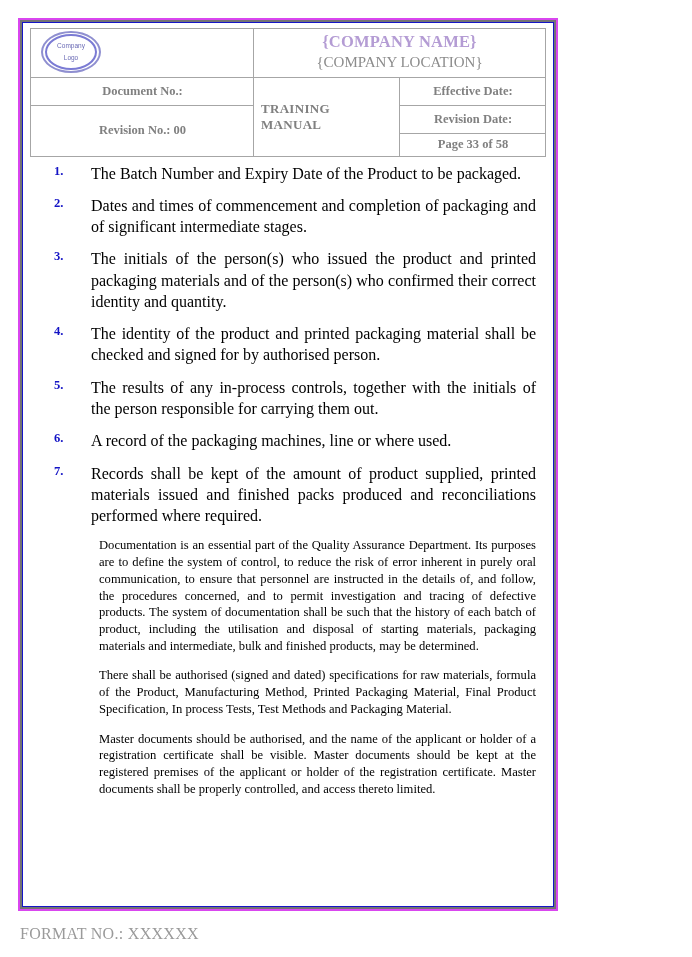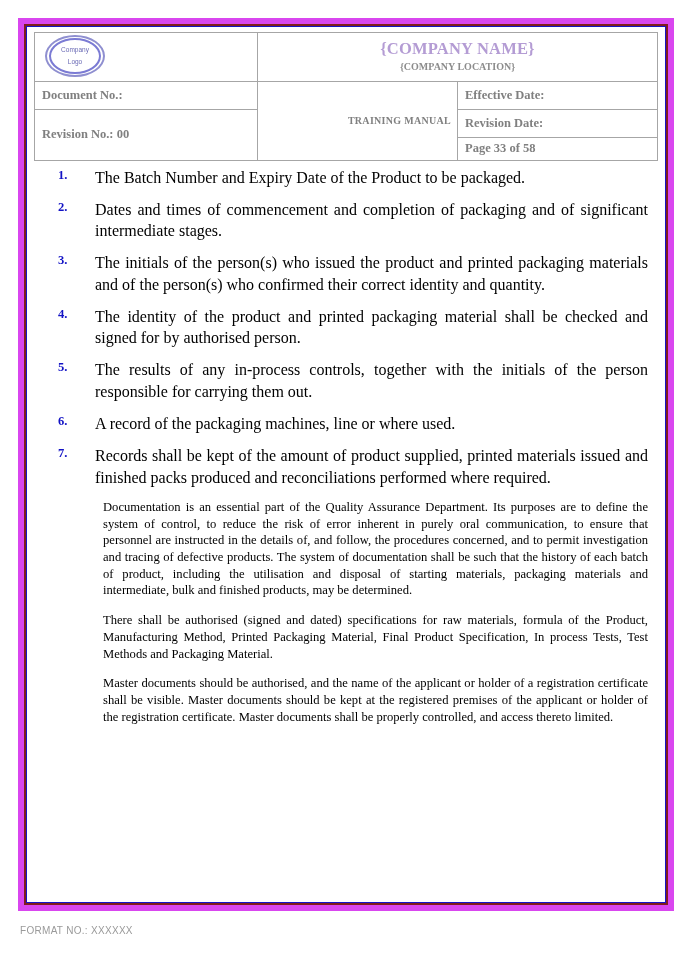--- a/index.html
+++ b/index.html
@@ -15,25 +15,25 @@
     color: #000000;
     position: relative;
     overflow: hidden;
   }
 
   
   .page-outer {
     position: absolute;
     left: 18px;
     top: 18px;
-    width: 656px;
+    width: 540px;
     height: 893px;
-    border: 6px solid #d946ef;
-    box-sizing: border-box;
-    background: #7f1d1d;
+    border: 2px solid #d946ef;
+    box-sizing: border-box;
+    background: #737373;
   }
   .page-inner {
     position: absolute;
     left: 2px;
     top: 2px;
     right: 2px;
     bottom: 2px;
     border: 1px solid #1414c8;
     box-sizing: border-box;
     background: #ffffff;
@@ -114,36 +114,37 @@
   }
   .company-name {
     color: #b49cd4;
     font-size: 16.5px;
     font-weight: bold;
     letter-spacing: 0.2px;
     line-height: 1.15;
   }
   .company-location {
     color: #8c8c8c;
-    font-size: 10px;
-    font-weight: bold;
+    font-size: 15px;
+    font-weight: normal;
     line-height: 1.3;
     padding-top: 1px;
   }
 
   .cell-pad {
     padding: 3px 6px 3px 7px !important;
     font-size: 12.5px;
     line-height: 1.25;
+    text-align: center;
   }
   .doc-no-cell { height: 20px; }
   .rev-no-cell { height: 28px; }
   .manual-cell {
-    text-align: right;
-    font-size: 10px;
+    text-align: left;
+    font-size: 13px;
     letter-spacing: 0.3px;
   }
   .eff-date-cell { height: 21px; }
   .rev-date-cell { height: 21px; }
   .page-no-cell  { height: 15px; }
 
   
   .body-area {
     padding: 0 6px 0 3px;
     font-size: 12.6px;
@@ -210,24 +211,24 @@
   .section-title { flex: 1 1 auto; letter-spacing: 0.2px; }
 
   .doc-paras p.para { margin-bottom: 13px; }
   .doc-paras p.para:last-child { margin-bottom: 0; }
 
   
   .footer-note {
     position: absolute;
     left: 20px;
     top: 925px;
-    font-size: 10px;
+    font-size: 16px;
     color: #9a9a9a;
     letter-spacing: 0.3px;
-    font-family: Liberation Sans, sans-serif;
+    font-family: Liberation Serif, serif;
   }
 </style>
 </head>
 <body>
 
 <div class="page-outer">
   <div class="page-inner">
     <div class="page-content">
 
       <table class="header-table">

